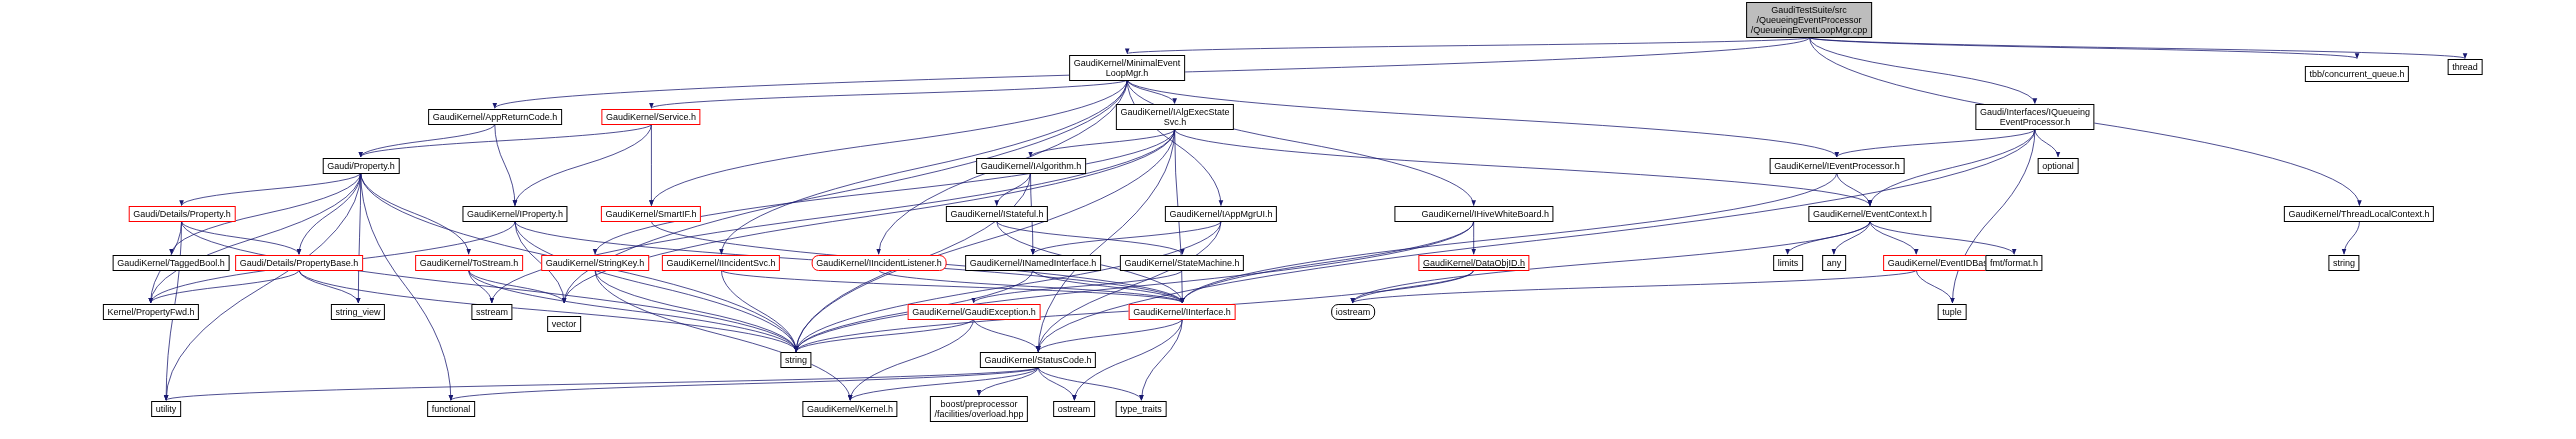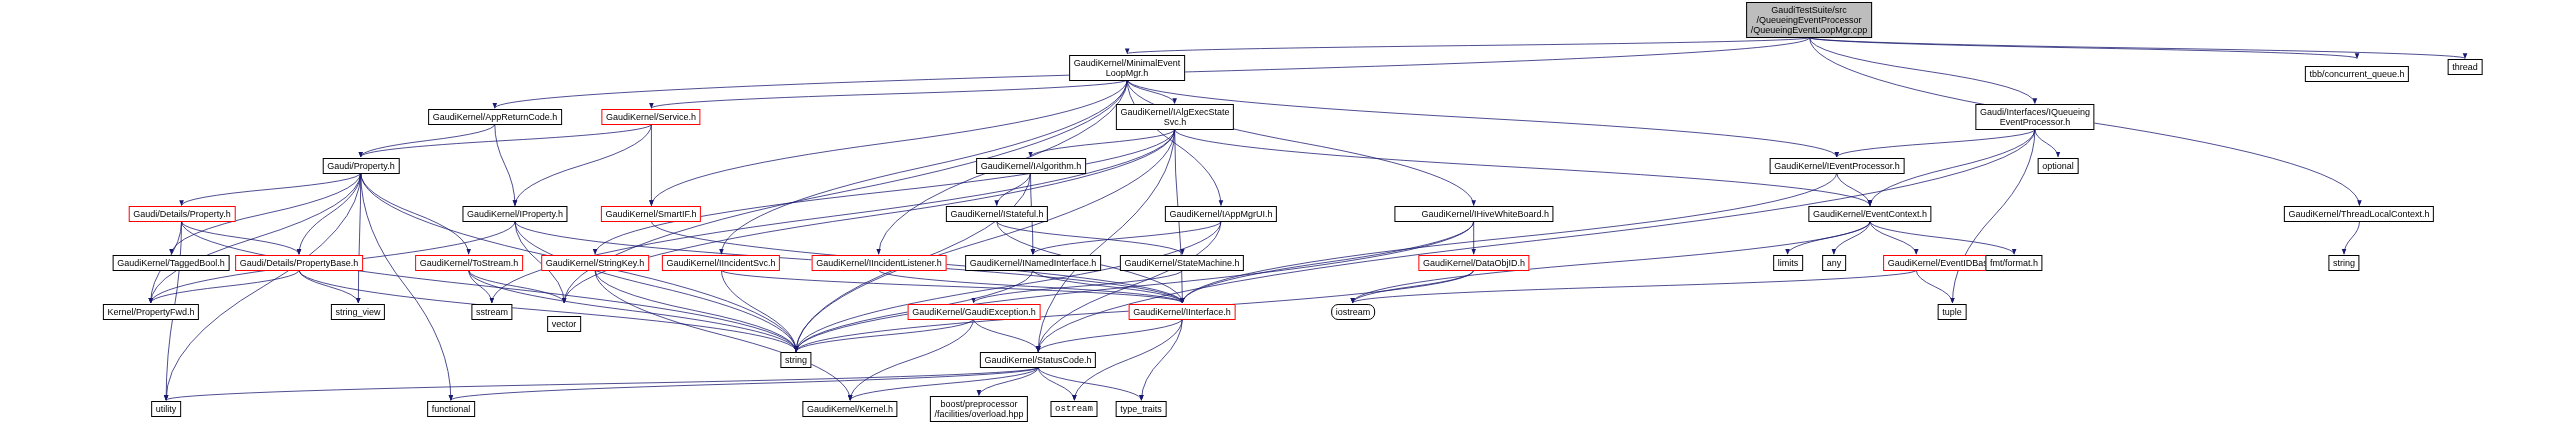--- a/index.html
+++ b/index.html
@@ -223,30 +223,30 @@
       </div>
       <div class="node truncated" title="GaudiKernel/ToStream.h" style="left: 469px; top: 255px; border-color: rgb(255, 0, 0);">
         <div>GaudiKernel/ToStream.h</div>
       </div>
       <div class="node truncated" title="GaudiKernel/StringKey.h" style="left: 595px; top: 255px; border-color: rgb(255, 0, 0);">
         <div>GaudiKernel/StringKey.h</div>
       </div>
       <div class="node truncated" title="GaudiKernel/IIncidentSvc.h" style="left: 721px; top: 255px; border-color: rgb(255, 0, 0);">
         <div>GaudiKernel/IIncidentSvc.h</div>
       </div>
-      <div class="node truncated" title="GaudiKernel/IIncidentListener.h" style="left: 879px; top: 255px; border-color: rgb(255, 0, 0);">
+      <div class="node truncated" title="GaudiKernel/IIncidentListener.h" style="left: 879px; top: 255px; border-color: rgb(255, 0, 0); border-radius: 7px;">
         <div>GaudiKernel/IIncidentListener.h</div>
       </div>
       <div class="node" title="GaudiKernel/INamedInterface.h" style="left: 1033px; top: 255px;">
         <div>GaudiKernel/INamedInterface.h</div>
       </div>
       <div class="node" title="GaudiKernel/StateMachine.h" style="left: 1182px; top: 255px;">
         <div>GaudiKernel/StateMachine.h</div>
       </div>
-      <div class="node truncated" title="GaudiKernel/DataObjID.h" style="left: 1474px; top: 255px; border-color: rgb(255, 0, 0);">
+      <div class="node truncated" title="GaudiKernel/DataObjID.h" style="left: 1474px; top: 255px; border-color: rgb(255, 0, 0); text-decoration: underline;">
         <div>GaudiKernel/DataObjID.h</div>
       </div>
       <div class="node" title="limits" style="left: 1788px; top: 255px;">
         <div>limits</div>
       </div>
       <div class="node" title="any" style="left: 1834px; top: 255px;">
         <div>any</div>
       </div>
       <div class="node truncated" title="GaudiKernel/EventIDBase.h" style="left: 1916px; top: 255px; border-color: rgb(255, 0, 0); margin-left: 28px;">
         <div>GaudiKernel/EventIDBase.h</div>
@@ -293,21 +293,21 @@
       <div class="node" title="functional" style="left: 451px; top: 401px;">
         <div>functional</div>
       </div>
       <div class="node" title="GaudiKernel/Kernel.h" style="left: 850px; top: 401px;">
         <div>GaudiKernel/Kernel.h</div>
       </div>
       <div class="node" title="boost/preprocessor/facilities/overload.hpp" style="left: 979px; top: 396px;">
         <div>boost/preprocessor</div>
         <div>/facilities/overload.hpp</div>
       </div>
-      <div class="node" title="ostream" style="left: 1074px; top: 401px; font-family: Liberation Mono, monospace;">
+      <div class="node" title="ostream" style="left: 1074px; top: 401px;">
         <div>ostream</div>
       </div>
       <div class="node" title="type_traits" style="left: 1141px; top: 401px;">
         <div>type_traits</div>
       </div>
     </div>
 </div>
 
 
 </body></html>

